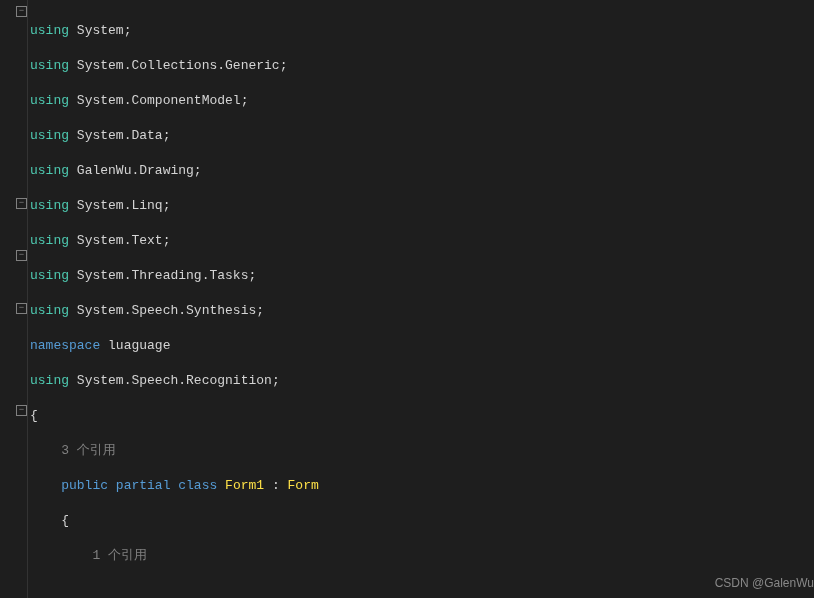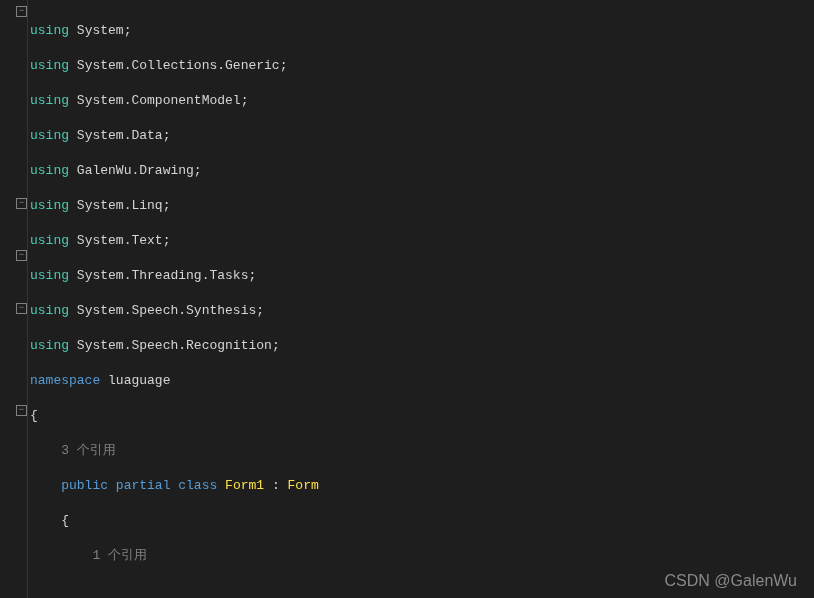--- a/index.html
+++ b/index.html
@@ -53,23 +53,23 @@
 .kw-ns { color: #d4d4d4; }
 .type { color: #fde047; }
 .punct { color: #d4d4d4; }
 .codelens {
   color: #808080;
   font-size: 13px;
 }
 .watermark {
   position: absolute;
   bottom: 8px;
-  right: 17px;
+  right: 0;
   color: #888;
-  font-size: 16px;
+  font-size: 12px;
   font-family: Arial, sans-serif;
 }
 </style>
 </head>
 <body>
 
 <div class="editor">
   <div class="gutter">
     <div class="fold-marker" style="top:6px">−</div>
     <div class="fold-marker" style="top:198px">−</div>
@@ -80,22 +80,22 @@
   <div class="code-area">
 <div class="line"><span class="kw-using">using</span> <span class="kw-ns">System</span><span class="punct">;</span></div>
 <div class="line"><span class="kw-using">using</span> <span class="kw-ns">System.Collections.Generic</span><span class="punct">;</span></div>
 <div class="line"><span class="kw-using">using</span> <span class="kw-ns">System.ComponentModel</span><span class="punct">;</span></div>
 <div class="line"><span class="kw-using">using</span> <span class="kw-ns">System.Data</span><span class="punct">;</span></div>
 <div class="line"><span class="kw-using">using</span> <span class="kw-ns">GalenWu.Drawing</span><span class="punct">;</span></div>
 <div class="line"><span class="kw-using">using</span> <span class="kw-ns">System.Linq</span><span class="punct">;</span></div>
 <div class="line"><span class="kw-using">using</span> <span class="kw-ns">System.Text</span><span class="punct">;</span></div>
 <div class="line"><span class="kw-using">using</span> <span class="kw-ns">System.Threading.Tasks</span><span class="punct">;</span></div>
 <div class="line"><span class="kw-using">using</span> <span class="kw-ns">System.Speech.Synthesis</span><span class="punct">;</span></div>
+<div class="line"><span class="kw-blue">namespace</span> <span class="kw-ns">luaguage</span></div>
 <div class="line"><span class="kw-using">using</span> <span class="kw-ns">System.Speech.Recognition</span><span class="punct">;</span></div>
-<div class="line"><span class="kw-blue">namespace</span> <span class="kw-ns">luaguage</span></div>
 <div class="line"><span class="punct">{</span></div>
 <div class="line">    <span class="codelens">3 个引用</span></div>
 <div class="line">    <span class="kw-blue">public</span> <span class="kw-blue">partial</span> <span class="kw-blue">class</span> <span class="type">Form1</span> <span class="punct">:</span> <span class="type">Form</span></div>
 <div class="line">    <span class="punct">{</span></div>
 <div class="line">        <span class="codelens">1 个引用</span></div>
 
 
 
 
 

